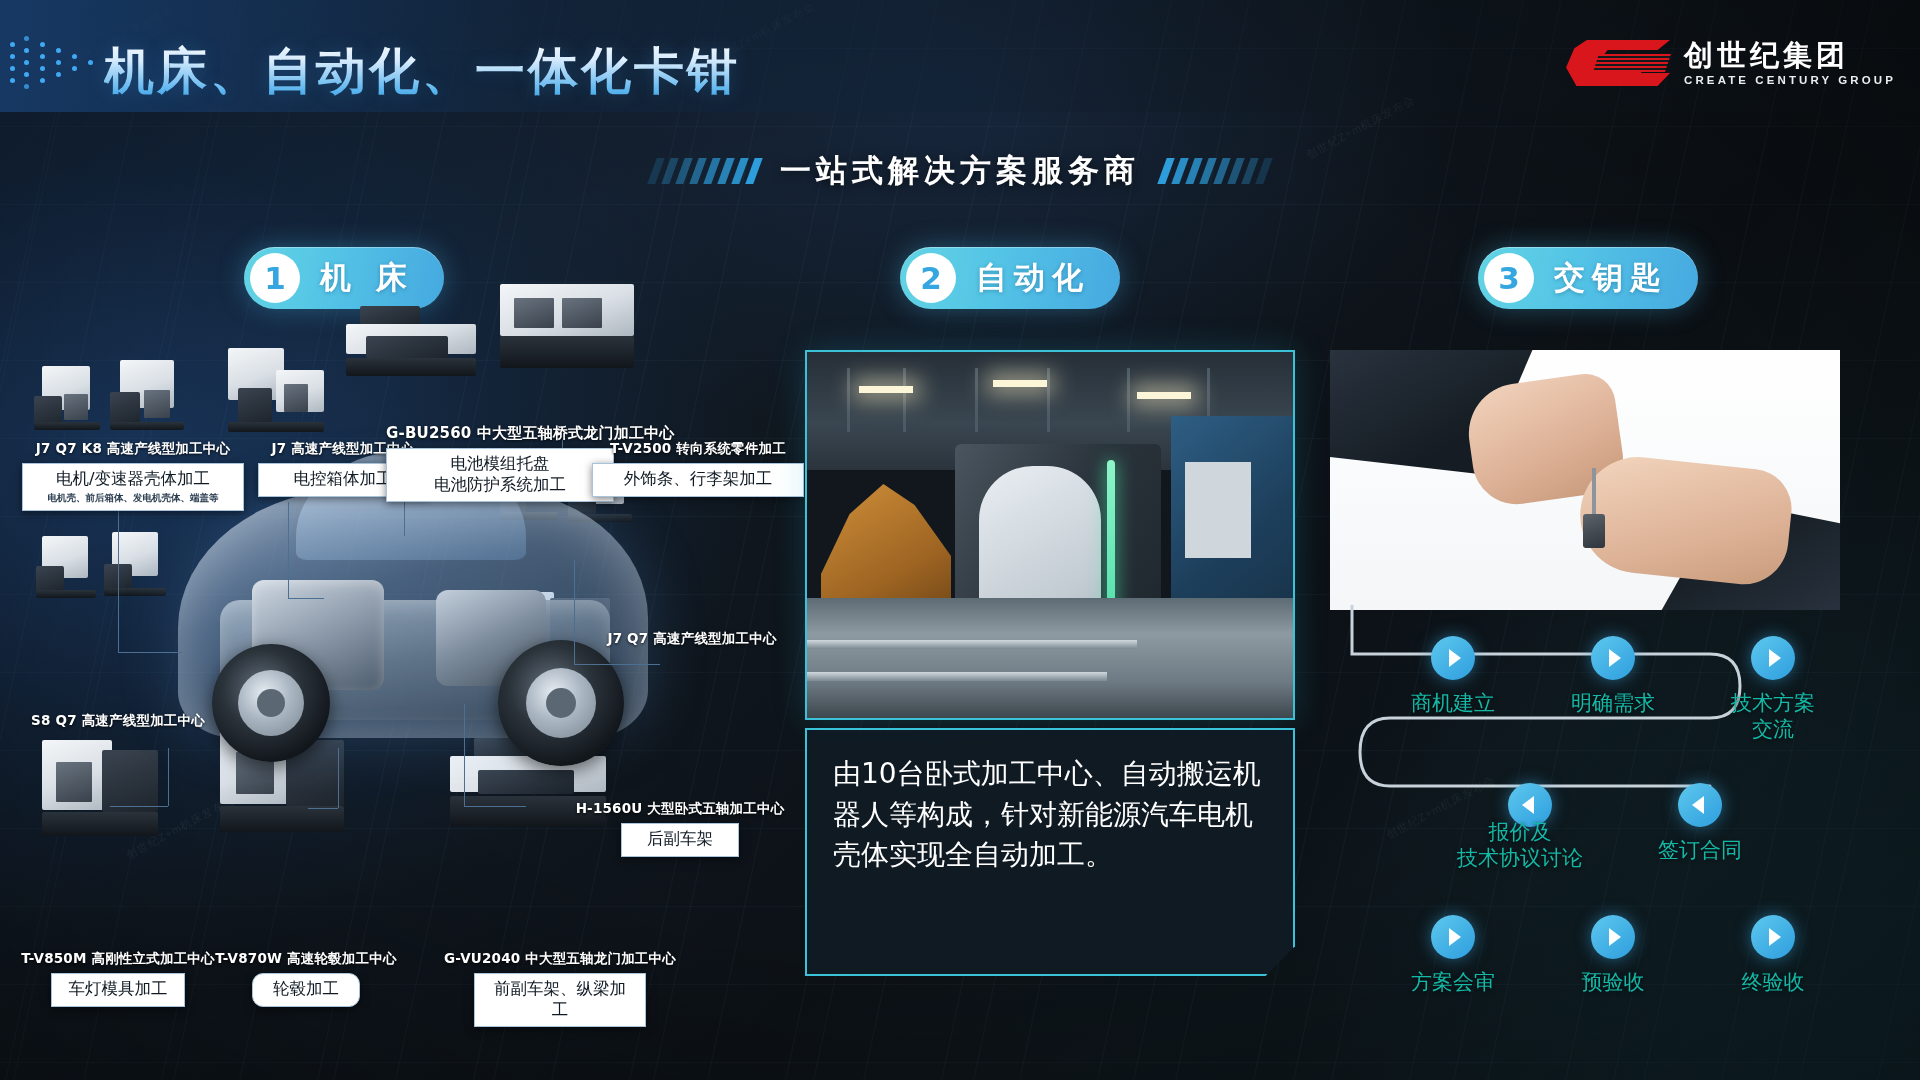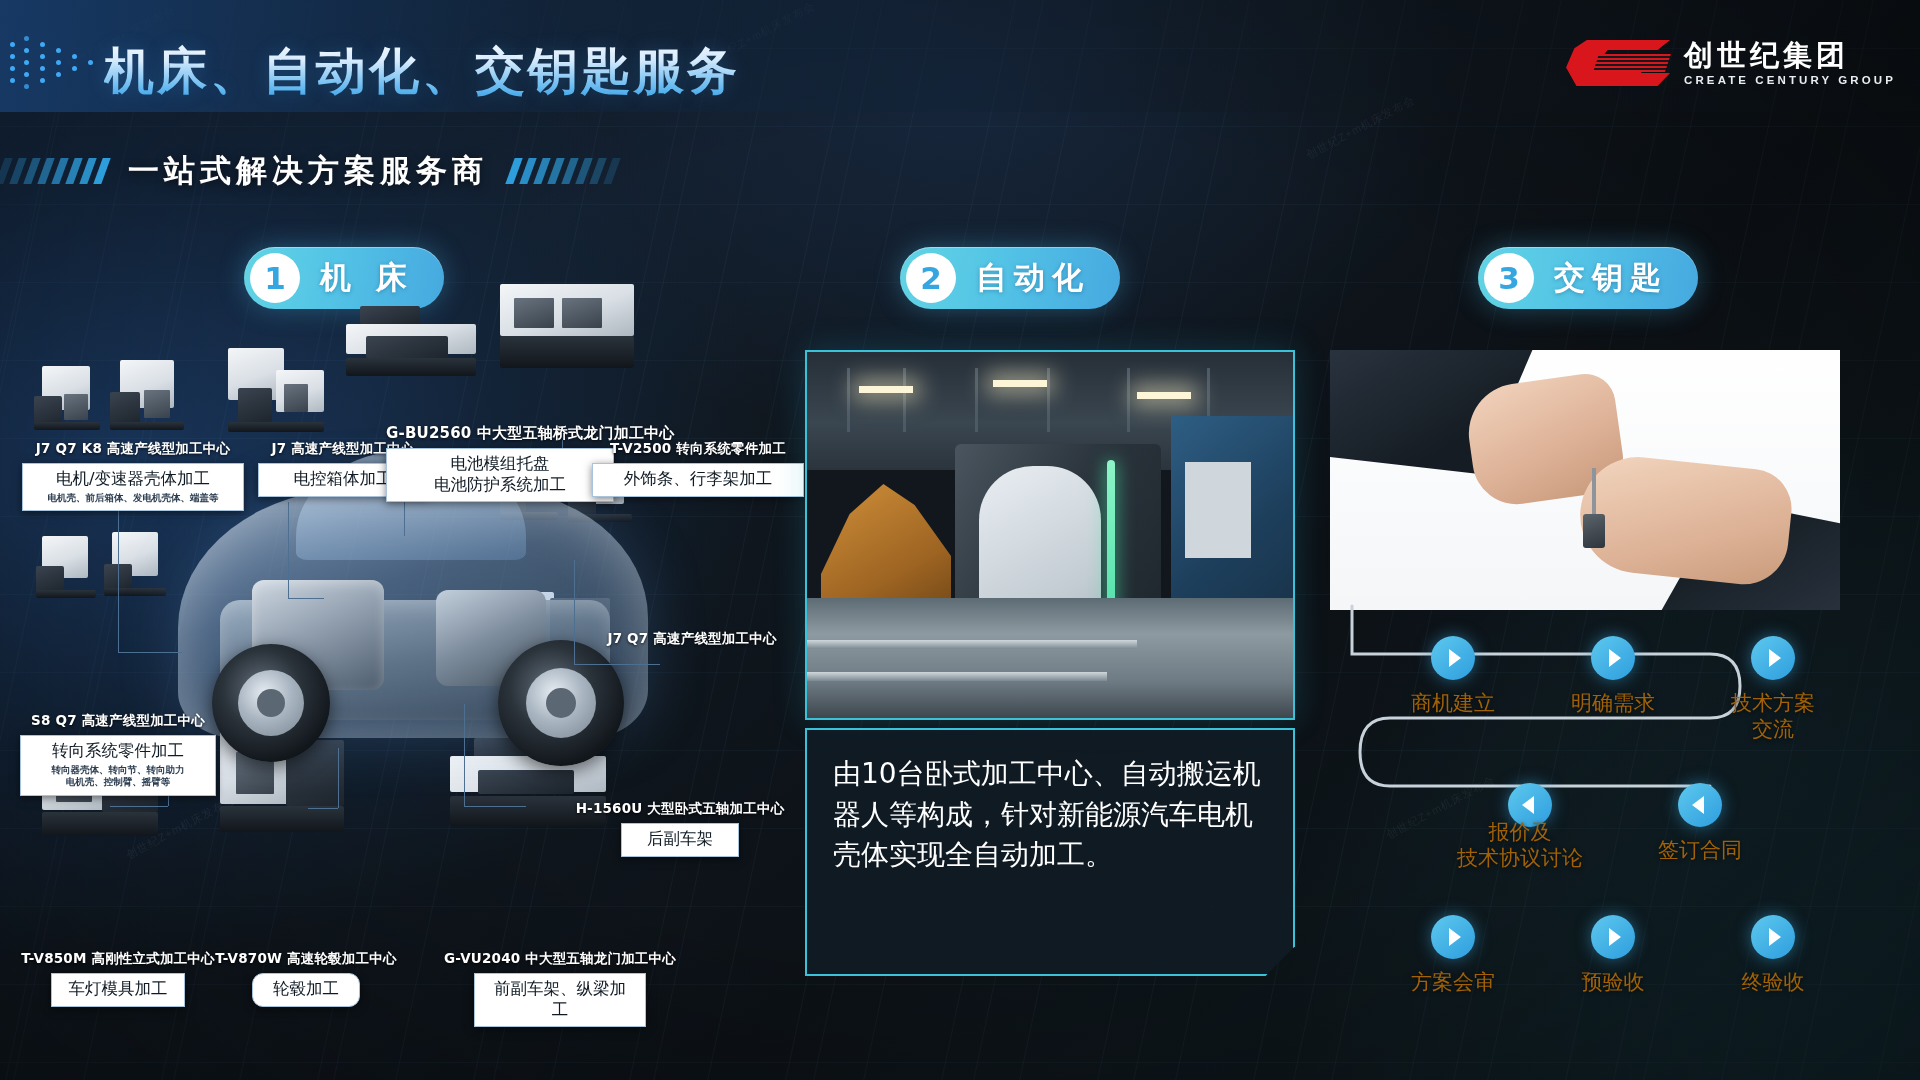--- a/index.html
+++ b/index.html
@@ -79,21 +79,21 @@
   }
   .logo-cn{
     font-size:29px; font-weight:bold; color:#fff; letter-spacing:4px; line-height:1.05;
     font-family:"DejaVu Sans","Liberation Sans",sans-serif;
   }
   .logo-en{ font-size:11.5px; color:#e9eef3; letter-spacing:3.1px; font-weight:bold; margin-top:3px; }
 
   
   .sub-row{
     position:absolute; left:0; top:150px; width:1920px;
-    display:flex; align-items:center; gap:22px;
+    display:flex; align-items:center; justify-content:center; gap:22px;
   }
   .bars{ display:flex; gap:6px; height:26px; }
   .bars i{ display:block; width:8px; height:26px; transform:skewX(-20deg); background:#2e9ddb; }
   .bars.left i:nth-child(1){ opacity:.20 } .bars.left i:nth-child(2){ opacity:.32 }
   .bars.left i:nth-child(3){ opacity:.44 } .bars.left i:nth-child(4){ opacity:.56 }
   .bars.left i:nth-child(5){ opacity:.68 } .bars.left i:nth-child(6){ opacity:.78 }
   .bars.left i:nth-child(7){ opacity:.88 } .bars.left i:nth-child(8){ opacity:1 }
   .bars.right i:nth-child(1){ opacity:1 } .bars.right i:nth-child(2){ opacity:.88 }
   .bars.right i:nth-child(3){ opacity:.78 } .bars.right i:nth-child(4){ opacity:.68 }
   .bars.right i:nth-child(5){ opacity:.56 } .bars.right i:nth-child(6){ opacity:.44 }
@@ -301,21 +301,21 @@
     background:linear-gradient(140deg,#5ec8ee 0%,#2e9ede 100%);
     display:flex; align-items:center; justify-content:center;
     box-shadow:0 0 16px rgba(60,170,230,.5);
   }
   .flow-node .ar{
     width:0; height:0; border-top:9px solid transparent; border-bottom:9px solid transparent;
   }
   .flow-node.r .ar{ border-left:12px solid #fff; margin-left:4px; }
   .flow-node.l .ar{ border-right:12px solid #fff; margin-right:4px; }
   .flow-label{
-    position:absolute; color:#a16207; font-size:21px; text-align:center; line-height:1.24;
+    position:absolute; color:#14b8a6; font-size:21px; text-align:center; line-height:1.24;
     font-family:"DejaVu Sans","Liberation Sans",sans-serif;
     text-shadow:0 1px 4px rgba(0,0,0,.7);
   }
   .flow-path{ position:absolute; left:1330px; top:596px; width:520px; height:380px; }
 </style>
 </head>
 <body>
 
 <div id="stage">
   <div class="bg-base"></div>
@@ -359,21 +359,21 @@
     </div>
     <div class="chev" style="left:62px;">
       <i style="top:18px"></i>
         <i style="top:30px"></i>
     </div>
     <div class="chev" style="left:78px;">
       <i style="top:24px"></i>
     </div>
   </div>
 
-  <div class="title">机床、自动化、交钥匙服务</div>
+  <div class="title">机床、自动化、一体化卡钳</div>
 
   <div class="logo">
     <div class="logo-mark">
       <div class="cc"></div>
         <div class="stripe"></div>
     </div>
     <div>
       <div class="logo-cn">创世纪集团</div>
       <div class="logo-en">CREATE CENTURY GROUP</div>
     </div>
@@ -550,25 +550,20 @@
       <div class="l1">外饰条、行李架加工</div>
     </div>
   </div>
 
   <div class="mach" style="left:596px; top:630px; width:192px;">
     <div class="m-title">J7 Q7 高速产线型加工中心</div>
   </div>
 
   <div class="mach" style="left:20px; top:712px; width:196px;">
     <div class="m-title">S8 Q7 高速产线型加工中心</div>
-    <div class="m-box">
-      <div class="l1">转向系统零件加工</div>
-      <div class="l2" style="white-space:pre-line;">转向器壳体、转向节、转向助力
-电机壳、控制臂、摇臂等</div>
-    </div>
   </div>
 
   <div class="mach" style="left:574px; top:800px; width:212px;">
     <div class="m-title">H-1560U 大型卧式五轴加工中心</div>
     <div class="m-box" style="width:118px;margin:0 auto;">
       <div class="l1">后副车架</div>
     </div>
   </div>
 
   <div class="mach" style="left:18px; top:950px; width:200px;">

